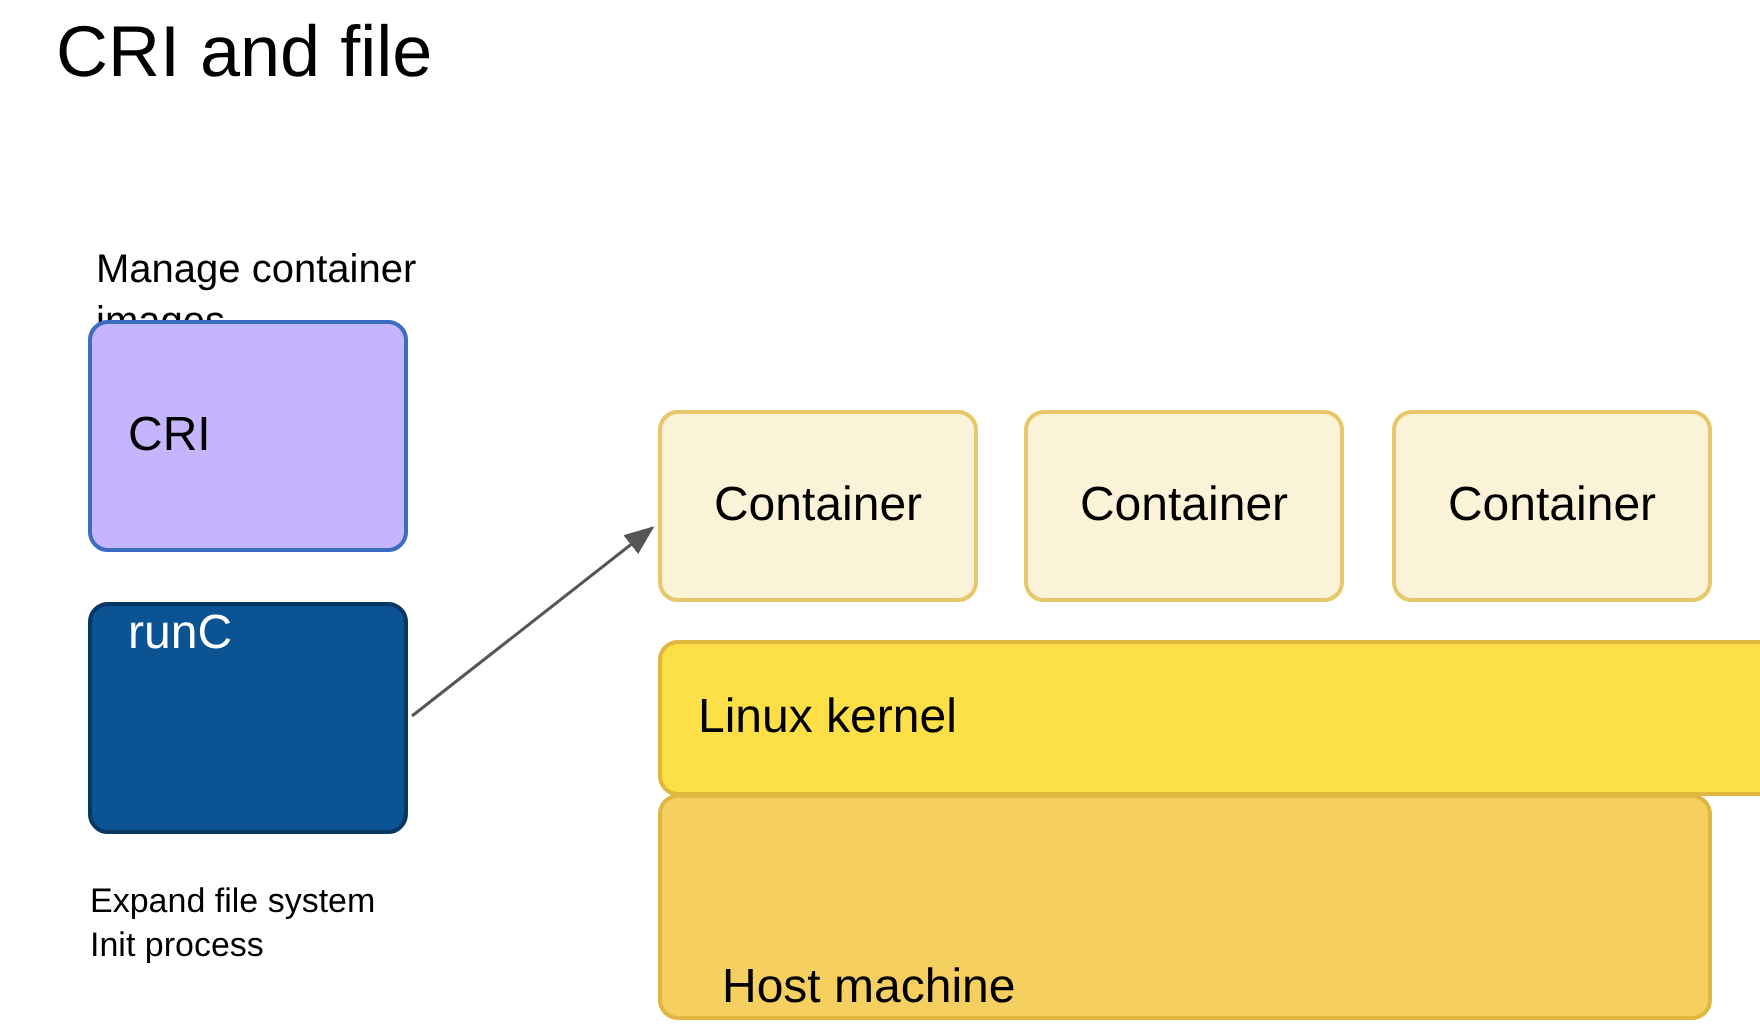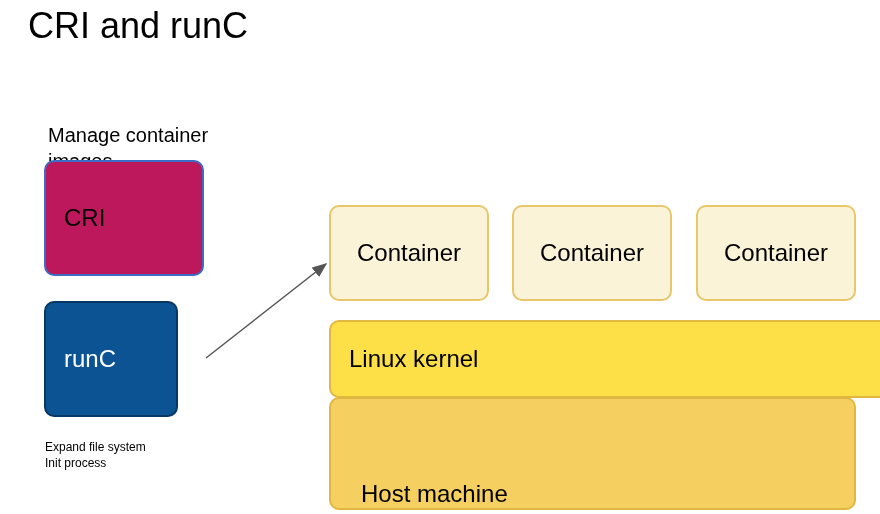--- a/index.html
+++ b/index.html
@@ -29,53 +29,53 @@
       left: 48px;
       font-size: 20px;
       color: #000000;
       line-height: 1.3;
       white-space: pre-line;
     }
     .caption-bottom {
       position: absolute;
       top: 440px;
       left: 45px;
-      font-size: 12px;
+      font-size: 17px;
       color: #000000;
       line-height: 1.3;
       white-space: pre-line;
     }
     .cri-box {
       position: absolute;
       top: 160px;
       left: 44px;
       width: 160px;
       height: 116px;
-      background: #be185d;
+      background: #c4b5fd;
       border: 2px solid #3b6dc5;
       border-radius: 10px;
       display: flex;
       align-items: center;
       padding-left: 18px;
     }
     .cri-label {
       font-size: 24px;
       color: #000000;
     }
     .runc-box {
       position: absolute;
       top: 301px;
       left: 44px;
-      width: 134px;
+      width: 160px;
       height: 116px;
       background: #0c5394;
       border: 2px solid #073763;
       border-radius: 10px;
       display: flex;
-      align-items: center;
+      align-items: flex-start;
       padding-left: 18px;
     }
     .runc-label {
       font-size: 24px;
       color: #ffffff;
     }
     .container-box {
       position: absolute;
       top: 205px;
       width: 160px;
@@ -139,21 +139,21 @@
       top: 258px;
       left: 204px;
       width: 130px;
       height: 102px;
       pointer-events: none;
     }
   </style>
 </head>
 <body>
 
-<h1 class="title">CRI and runC</h1>
+<h1 class="title">CRI and file</h1>
 
 <div class="caption-top">Manage container
 images</div>
 
 <div class="cri-box">
   <span class="cri-label">CRI</span>
 </div>
 
 <div class="runc-box">
   <span class="runc-label">runC</span>

